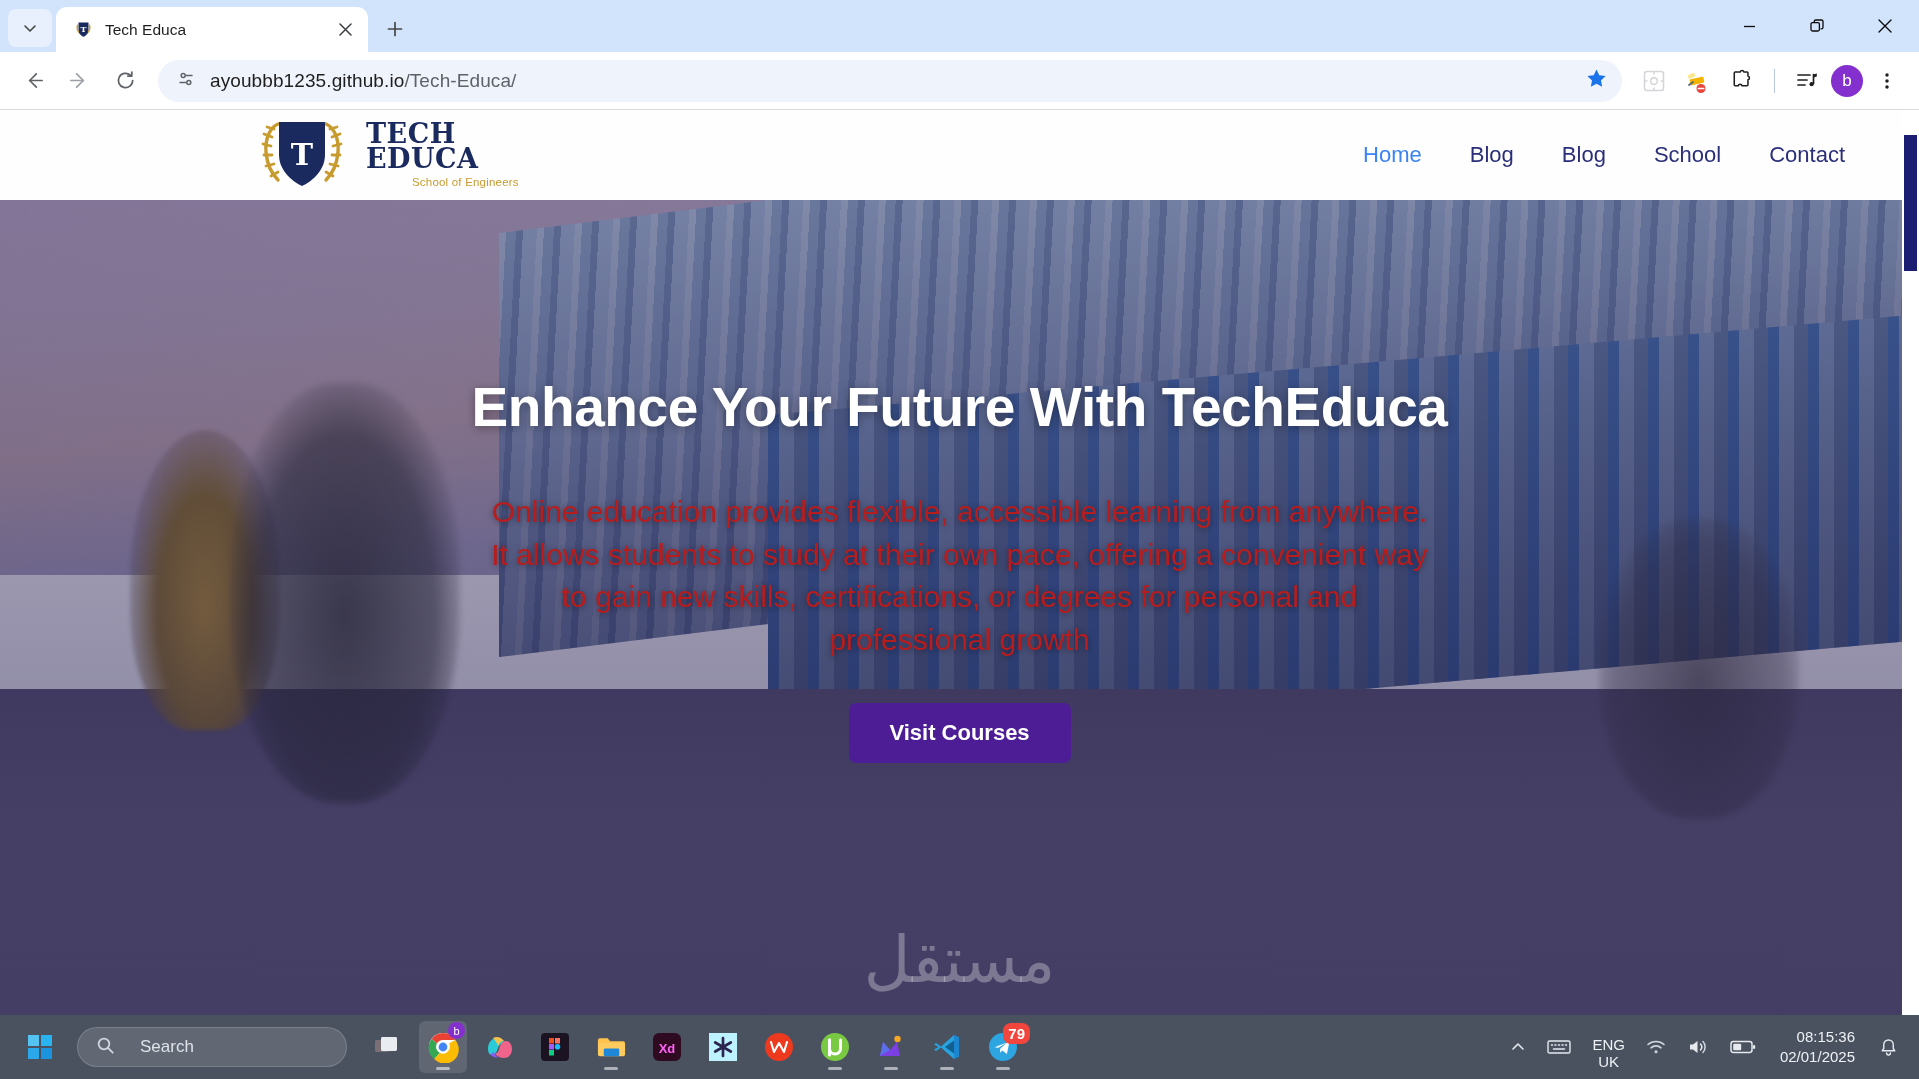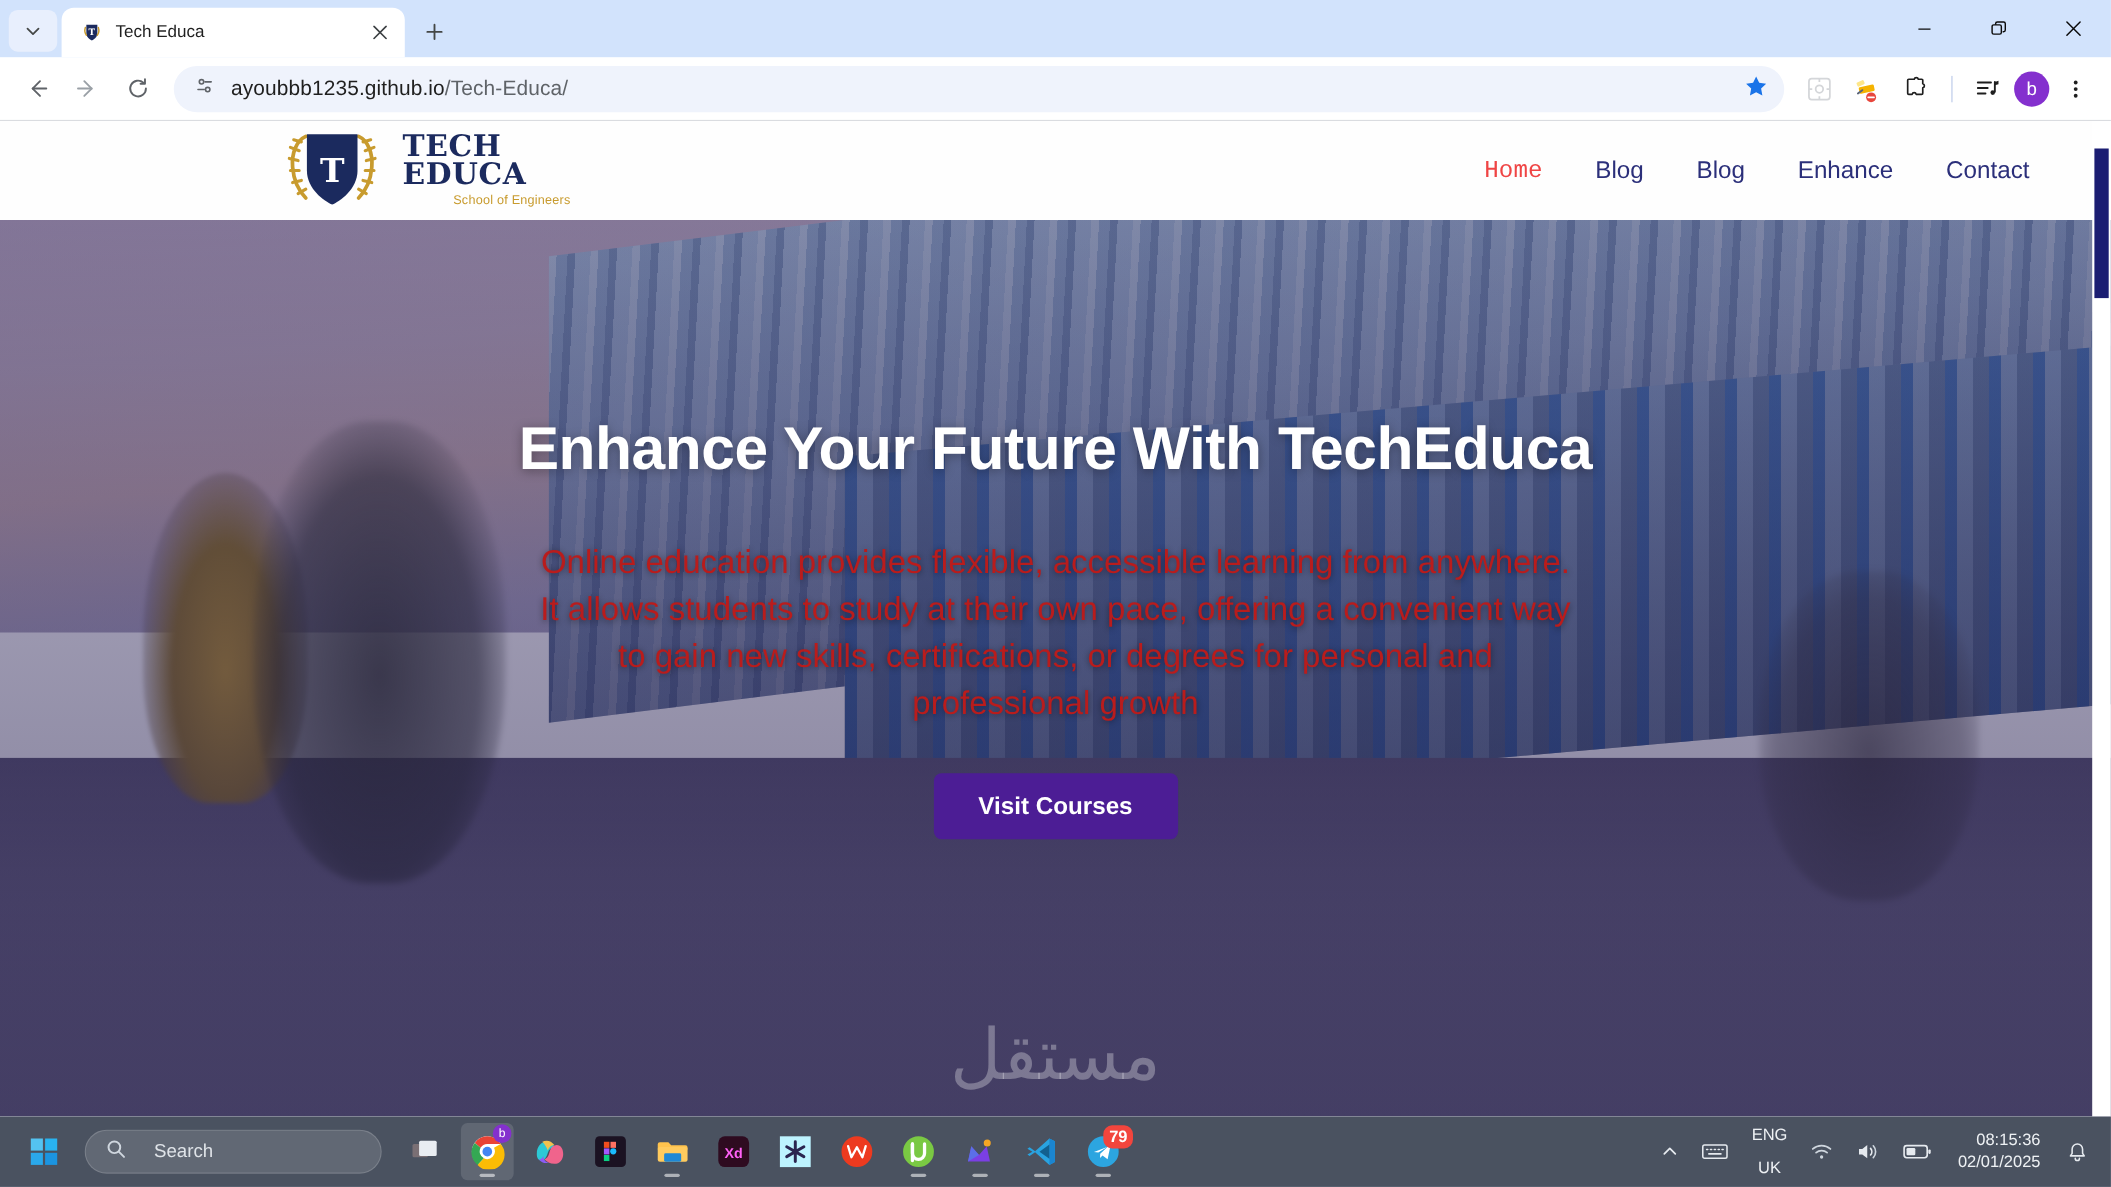--- a/index.html
+++ b/index.html
@@ -78,21 +78,21 @@
   .logo { display: flex; align-items: center; gap: 10px; margin-left: 248px; }
   .logo-shield { width: 108px; height: 74px; flex: none; }
   .logo-text { display: flex; flex-direction: column; line-height: .92; }
   .logo-l1, .logo-l2 {
     font-family: "DejaVu Serif", serif; font-weight: 700; font-size: 27px;
     color: #1b2a5e; letter-spacing: .5px;
   }
   .logo-tag { font-size: 11.5px; color: #c89b2e; margin-top: 5px; letter-spacing: .2px; margin-left: 46px; }
   .nav { display: flex; align-items: center; gap: 48px; }
   .nav a { font-size: 22px; color: #2b2f7a; text-decoration: none; cursor: pointer; }
-  .nav a.active { color: #ef4444; font-family: Liberation Mono, monospace; }
+  .nav a.active { color: #3b82f6; }
 
   
   .hero {
     position: absolute; top: 90px; left: 0; right: 0; bottom: 0;
     overflow: hidden;
   }
   .hero-bg { position: absolute; inset: 0; }
   .sky { position: absolute; top: 0; left: 0; right: 0; height: 46%;
     background: linear-gradient(175deg,#a99ab4 0%,#b3a3b6 26%,#c0a7ad 48%,#a9a3be 72%,#9a9ab8 100%); }
   .bldg {
@@ -183,21 +183,21 @@
   }
   .app.active { background: rgba(255,255,255,.12); }
   .app .dot { position: absolute; bottom: 3px; left: 50%; transform: translateX(-50%);
     width: 14px; height: 3px; border-radius: 2px; background: rgba(255,255,255,.55); }
   .badge-num {
     position: absolute; top: 2px; right: -3px; background: #f2453d; color: #fff;
     font-size: 15px; font-weight: 700; border-radius: 8px; padding: 2px 5px;
   }
   .tray { margin-left: auto; display: flex; align-items: center; gap: 3px; }
   .tray-item { padding: 0 9px; height: 48px; display: flex; align-items: center;
-    justify-content: space-between; cursor: pointer; }
+    justify-content: flex-end; cursor: pointer; }
   .lang { display: flex; flex-direction: column; align-items: center;
     font-size: 15px; color: #eef1f4; line-height: 1.18; }
   .clock { display: flex; flex-direction: column; align-items: flex-end;
     font-size: 15px; color: #eef1f4; line-height: 1.35; padding: 0 12px; cursor: pointer; }
 </style>
 </head>
 <body>
 
 <div class="browser">
 
@@ -352,21 +352,21 @@
           <span class="logo-l1">TECH</span>
           <span class="logo-l2">EDUCA</span>
           <span class="logo-tag">School of Engineers</span>
         </span>
       </div>
 
       <nav class="nav">
         <a class="active">Home</a>
         <a>Blog</a>
         <a>Blog</a>
-        <a>Enhance</a>
+        <a>School</a>
         <a>Contact</a>
       </nav>
     </header>
 
     <section class="hero">
       <div class="hero-bg">
         <div class="sky"></div>
         <div class="bldg"></div>
         <div class="bldg2"></div>
         <div class="ground"></div>

